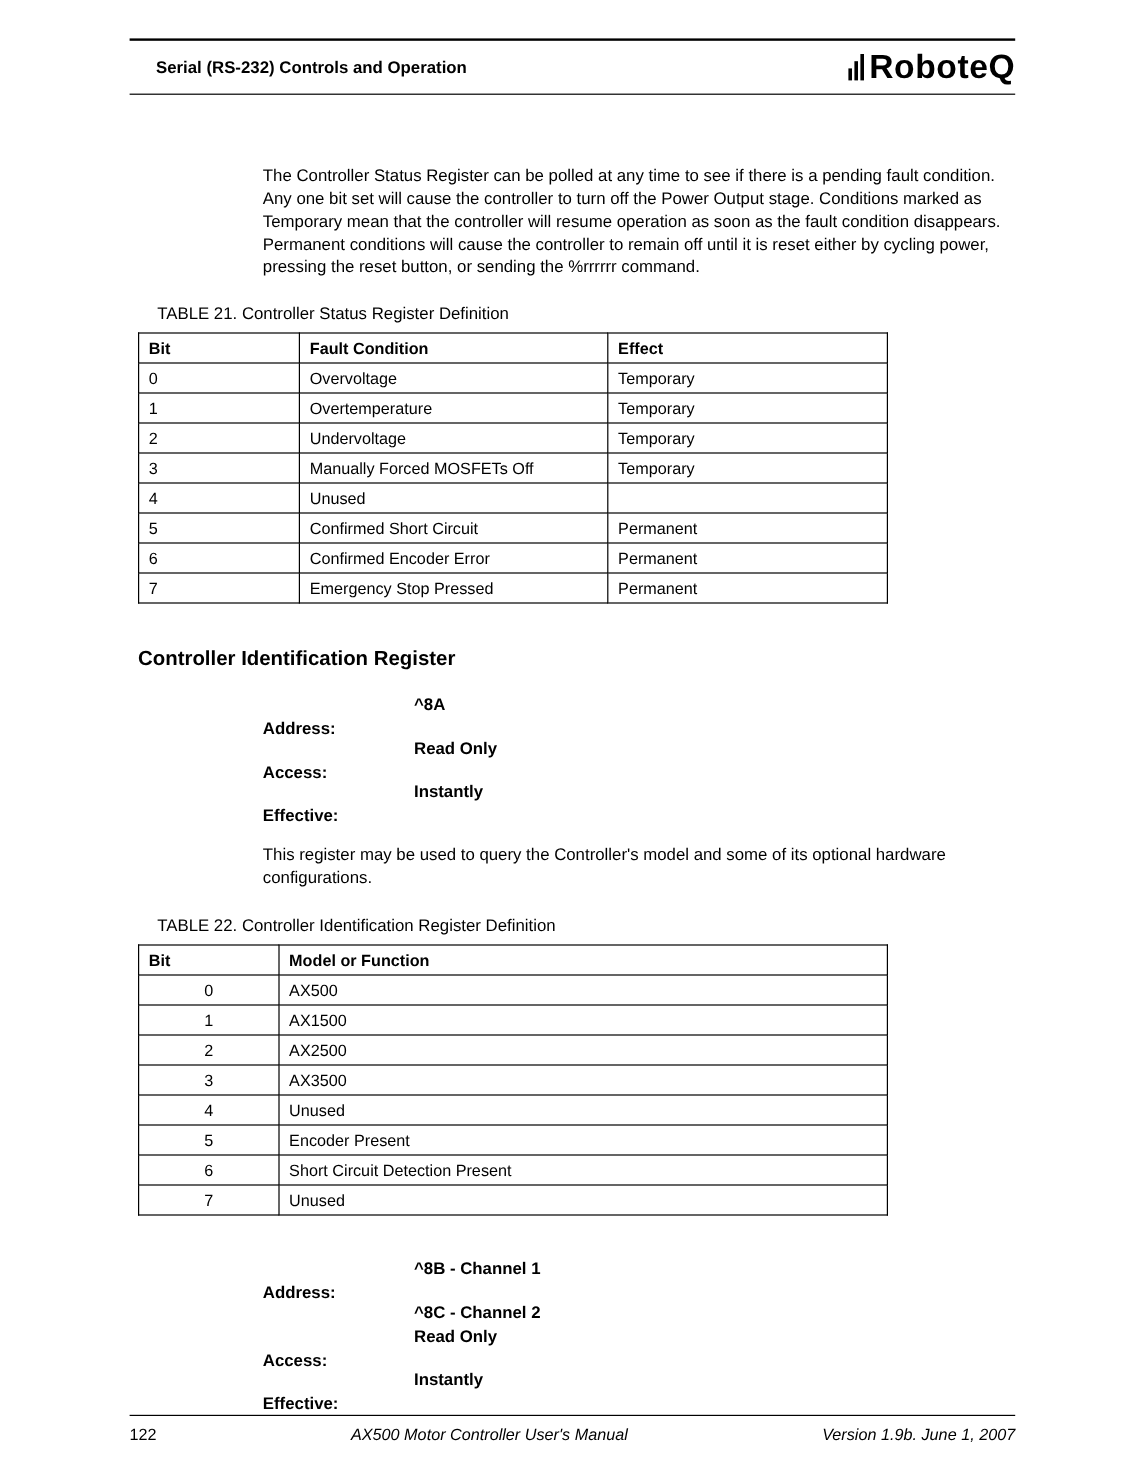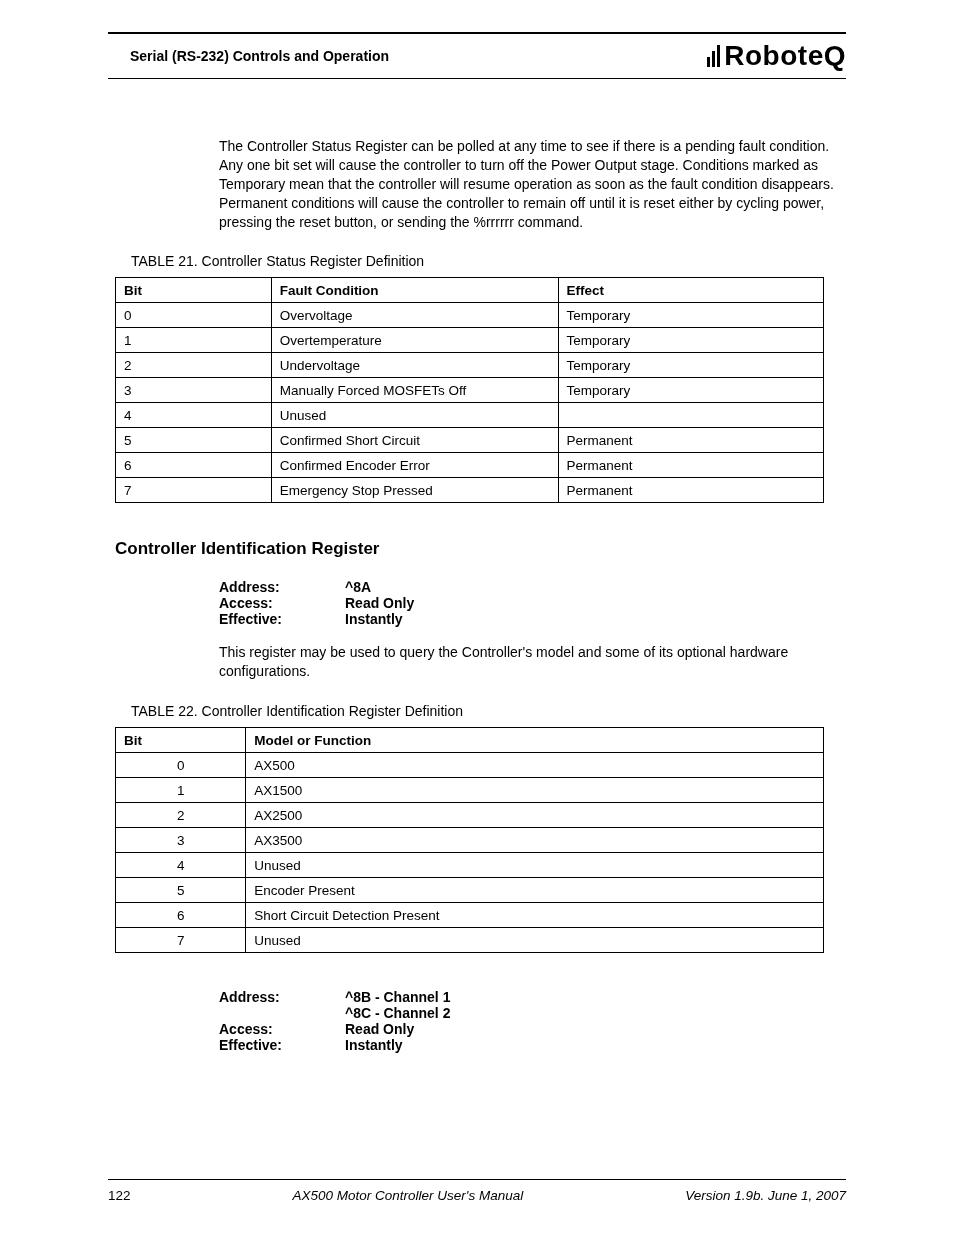--- a/index.html
+++ b/index.html
@@ -51,21 +51,21 @@
     margin-bottom: 22px;
   }
   .table-caption {
     margin-left: 23px;
     font-size: 14px;
     margin-bottom: 8px;
   }
   .table-caption .tc-label { }
   table.data {
     margin-left: 7px;
-    width: 709px;
+    width: 625px;
     border-collapse: collapse;
     font-size: 13.5px;
     margin-bottom: 36px;
   }
   table.data th, table.data td {
     border: 1px solid #000;
     padding: 4px 8px;
     text-align: left;
     vertical-align: middle;
     height: 25px;
@@ -83,21 +83,21 @@
     margin: 0 0 20px 0;
     margin-left: 7px;
   }
   .kv-block {
     margin-left: 111px;
     margin-bottom: 16px;
     font-size: 14px;
     font-weight: bold;
   }
   .kv-row { display: flex; }
-  .kv-row .k { width: 126px; }
+  .kv-row .k { width: 126px; margin-top: 20px; }
   .kv-row .v { }
   .footer {
     position: absolute;
     left: 108px; right: 108px;
     bottom: 32px;
     border-top: 1px solid #000;
     padding-top: 8px;
     display: flex;
     justify-content: space-between;
     font-size: 13.5px;

